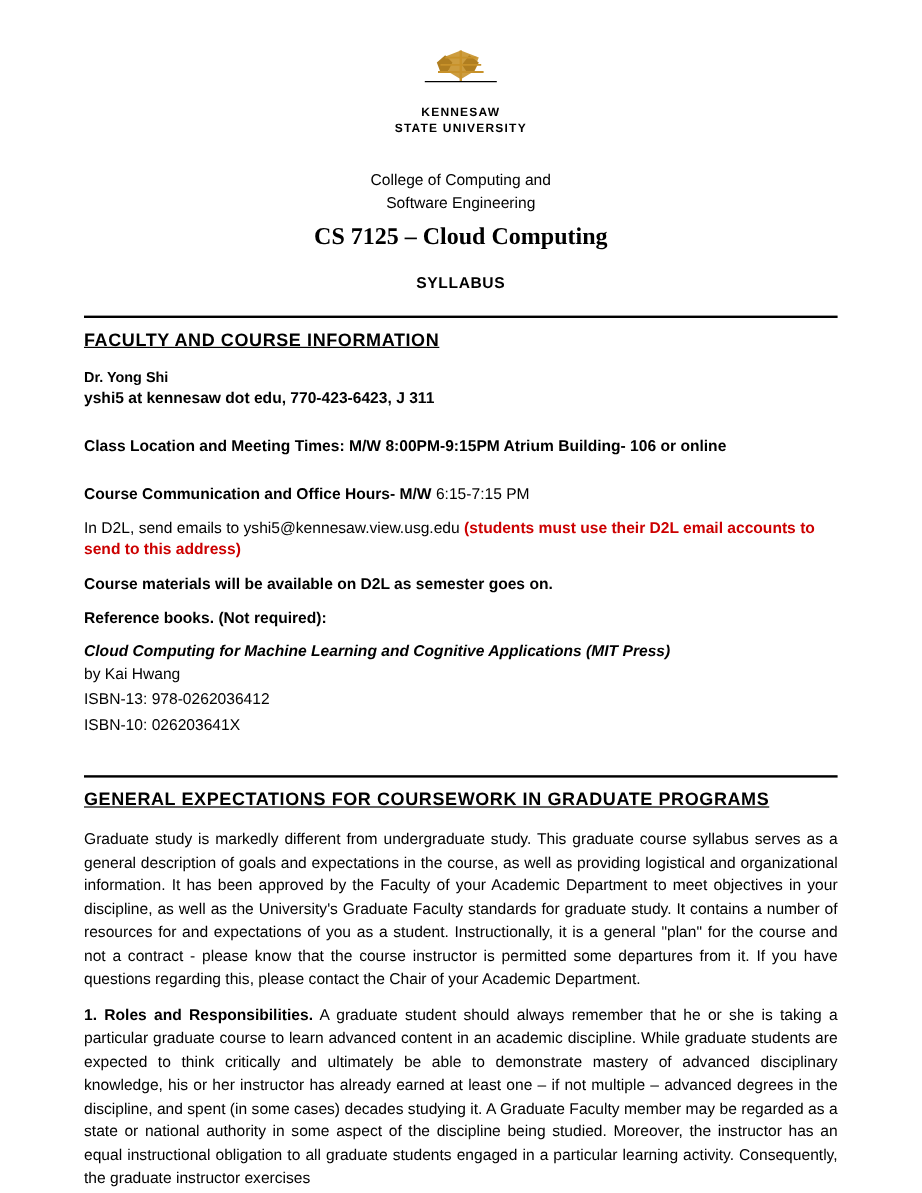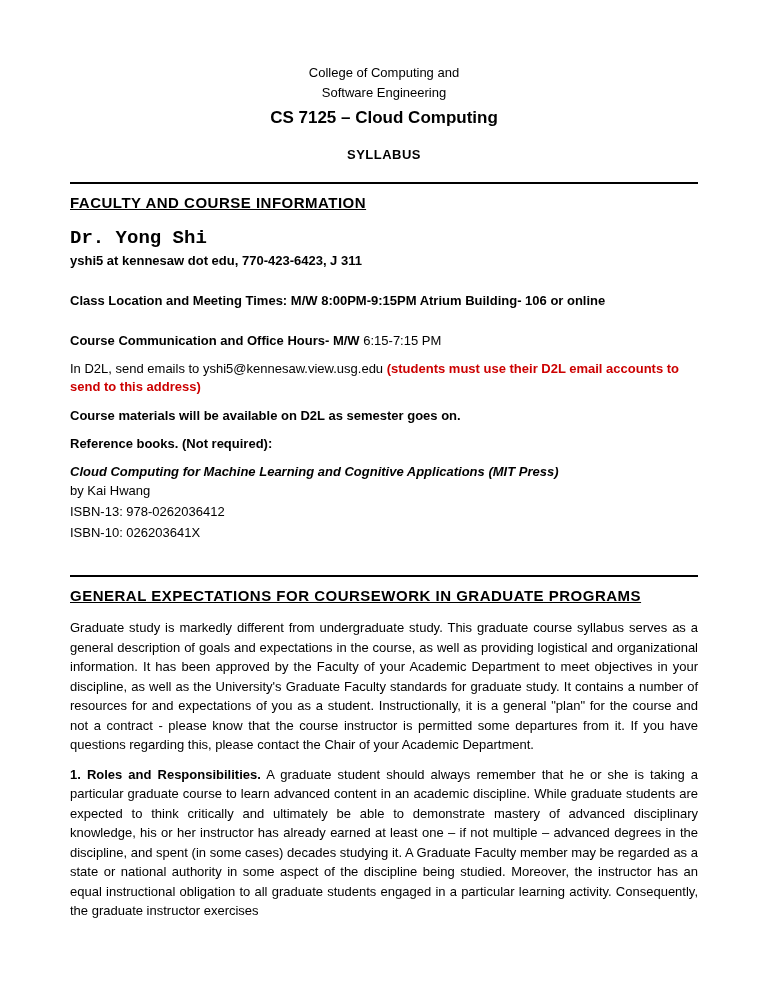--- a/index.html
+++ b/index.html
@@ -49,22 +49,22 @@
       line-height: 1.5;
     }
 
     .header .dept-name {
       font-family: Arial, sans-serif;
       font-size: 11px;
       color: #000;
     }
 
     .header .course-title {
-      font-family: Liberation Sans, sans-serif;
-      font-size: 17px;
+      font-family: Liberation Serif, serif;
+      font-size: 20px;
       font-weight: bold;
       margin-top: 4px;
       text-align: center;
     }
 
     .syllabus-heading {
       text-align: center;
       font-family: Arial, sans-serif;
       font-size: 13px;
       font-weight: bold;
@@ -89,22 +89,22 @@
       border: none;
       border-top: 2px solid #000;
       margin-bottom: 8px;
     }
 
     .info-block {
       margin-bottom: 10px;
     }
 
     .info-block .name {
-      font-family: Liberation Mono, monospace;
-      font-size: 19px;
+      font-family: Liberation Sans, sans-serif;
+      font-size: 12px;
       font-weight: bold;
     }
 
     .info-block .contact {
       font-family: Arial, sans-serif;
       font-size: 13px;
       font-weight: bold;
     }
 
     .spacer {
@@ -178,20 +178,40 @@
     .logo-svg {
       display: block;
       margin: 0 auto;
     }
   </style>
 </head>
 <body>
 
 <div class="header">
   <div class="logo-area">
+    <div class="ksu-logo">
+      
+      <svg class="logo-svg" width="110" height="48" viewBox="0 0 110 48">
+
+        <polygon points="40,8 55,2 70,8 65,20 55,26 45,20" fill="#c8922a" opacity="0.9"></polygon>
+        <polygon points="35,12 42,6 48,12 44,20 38,20" fill="#b07e20"></polygon>
+        <polygon points="62,6 70,12 66,20 60,20 56,14" fill="#b07e20"></polygon>
+
+        <line x1="55" y1="2" x2="55" y2="28" stroke="#c8922a" stroke-width="2"></line>
+        <line x1="42" y1="8" x2="68" y2="8" stroke="#c8922a" stroke-width="1.5"></line>
+        <line x1="38" y1="14" x2="72" y2="14" stroke="#c8922a" stroke-width="1.5"></line>
+        <line x1="36" y1="20" x2="74" y2="20" stroke="#c8922a" stroke-width="1.5"></line>
+
+        <line x1="25" y1="28" x2="85" y2="28" stroke="#000" stroke-width="1"></line>
+      </svg>
+      <div class="university-name">
+        <div>Kennesaw</div>
+        <div>State University</div>
+      </div>
+    </div>
     <div class="college-name">
       <span>College of Computing and</span><br>
       <span>Software Engineering</span>
     </div>
     <div class="course-title">CS 7125 – Cloud Computing</div>
   </div>
 </div>
 
 <div class="syllabus-heading">SYLLABUS</div>
 

